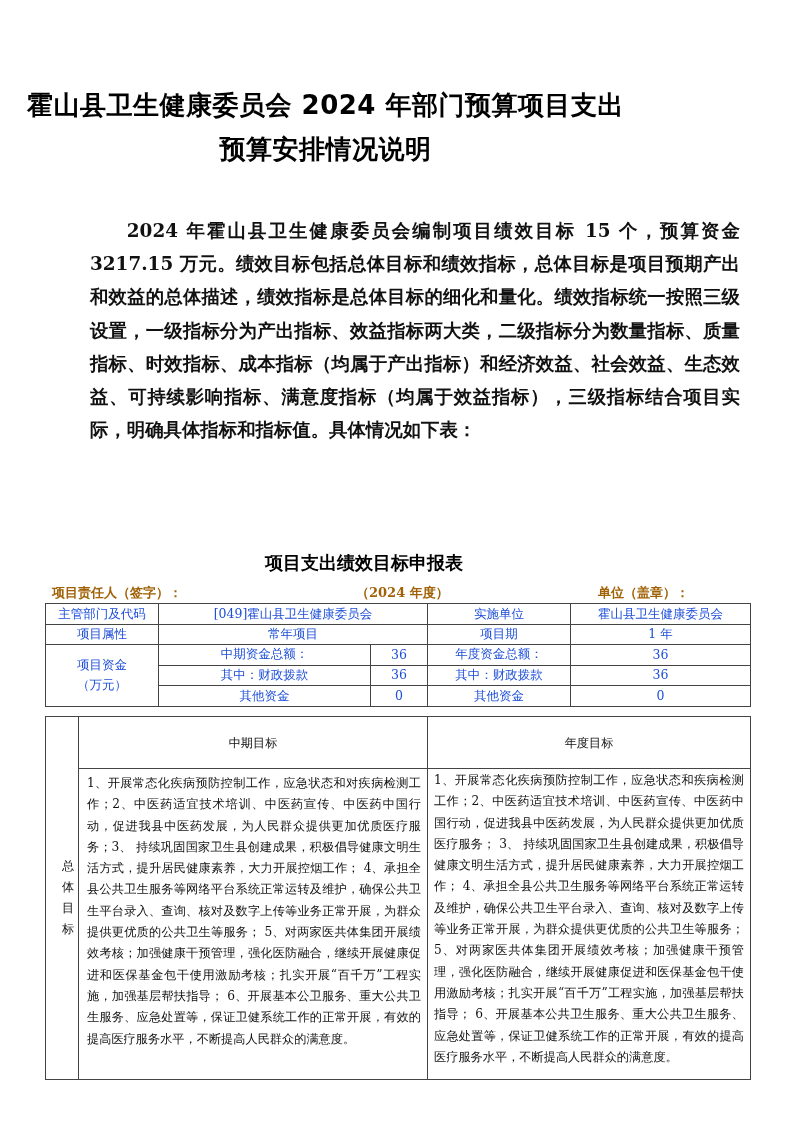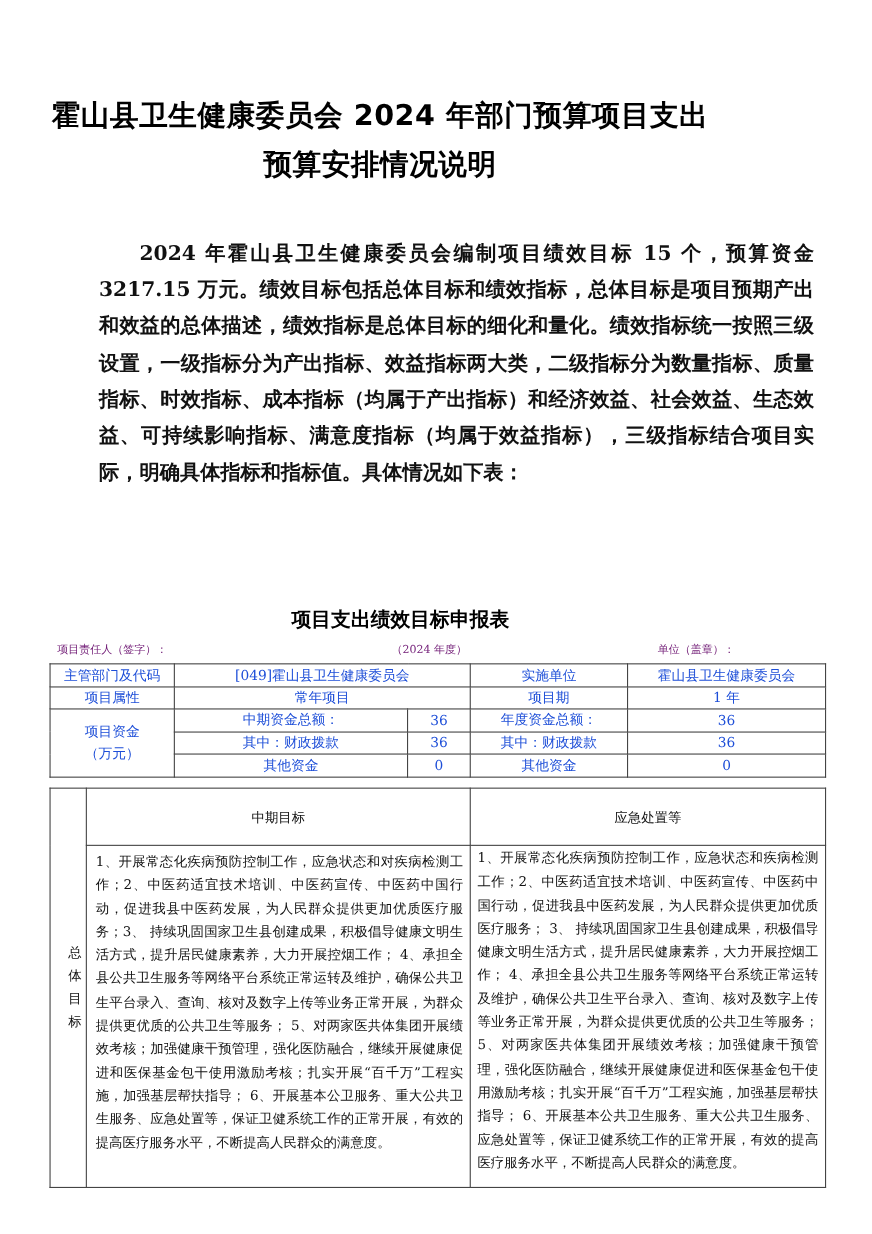--- a/index.html
+++ b/index.html
@@ -4,35 +4,35 @@
 <style>
   html, body { margin: 0; padding: 0; background: #ffffff; }
   body {
     width: 793px; height: 1122px; position: relative; overflow: hidden;
     font-family: "DejaVu Serif", "Liberation Serif", serif;
     color: #111;
   }
   .title {
     position: absolute; left: 0; width: 651px; text-align: center;
     font-family: "DejaVu Sans", "Liberation Sans", sans-serif;
-    font-weight: bold; font-size: 26px; letter-spacing: 0.5px; color: #000; padding-left: 20px;
+    font-weight: bold; font-size: 26px; letter-spacing: 0.5px; color: #000;
   }
   .t1 { top: 88px; }
   .t2 { top: 132px; }
   .para {
     position: absolute; left: 90px; top: 214px; width: 650px;
     font-size: 18.4px; line-height: 33.2px; text-align: justify;
     text-indent: 2em; color: #111;
   }
   .tbl-title {
     position: absolute; left: 0; width: 728px; top: 551px; text-align: center;
     font-family: "DejaVu Sans", "Liberation Sans", sans-serif;
     font-weight: bold; font-size: 18px; color: #000;
   }
-  .meta { position: absolute; top: 584px; font-size: 10px; color: #701a75; }
+  .meta { position: absolute; top: 584px; font-size: 13px; color: #a16207; font-weight: bold; }
   .m-left { left: 52px; }
   .m-mid { left: 356px; }
   .m-right { left: 598px; }
 
   table.grid {
     position: absolute; left: 45px; top: 603px; width: 705px;
     border-collapse: collapse; table-layout: fixed;
     font-size: 12.5px; color: #1d4ed8;
     border: 1.6px solid #333;
   }
@@ -123,20 +123,20 @@
   </colgroup>
   <tbody>
       <tr>
     <td rowspan="2" class="vert-label">
       <span>总</span>
       <span>体</span>
       <span>目</span>
       <span>标</span>
     </td>
     <td class="goal-head">中期目标</td>
-    <td class="goal-head">应急处置等</td>
+    <td class="goal-head">年度目标</td>
   </tr>
   <tr>
     <td class="goal-body" style="height:300px;">1、开展常态化疾病预防控制工作，应急状态和对疾病检测工作；2、中医药适宜技术培训、中医药宣传、中医药中国行动，促进我县中医药发展，为人民群众提供更加优质医疗服务；3、 持续巩固国家卫生县创建成果，积极倡导健康文明生活方式，提升居民健康素养，大力开展控烟工作； 4、承担全县公共卫生服务等网络平台系统正常运转及维护，确保公共卫生平台录入、查询、核对及数字上传等业务正常开展，为群众提供更优质的公共卫生等服务； 5、对两家医共体集团开展绩效考核；加强健康干预管理，强化医防融合，继续开展健康促进和医保基金包干使用激励考核；扎实开展“百千万”工程实施，加强基层帮扶指导； 6、开展基本公卫服务、重大公共卫生服务、应急处置等，保证卫健系统工作的正常开展，有效的提高医疗服务水平，不断提高人民群众的满意度。</td>
     <td class="goal-body annual">1、开展常态化疾病预防控制工作，应急状态和疾病检测工作；2、中医药适宜技术培训、中医药宣传、中医药中国行动，促进我县中医药发展，为人民群众提供更加优质医疗服务； 3、 持续巩固国家卫生县创建成果，积极倡导健康文明生活方式，提升居民健康素养，大力开展控烟工作； 4、承担全县公共卫生服务等网络平台系统正常运转及维护，确保公共卫生平台录入、查询、核对及数字上传等业务正常开展，为群众提供更优质的公共卫生等服务；5、对两家医共体集团开展绩效考核；加强健康干预管理，强化医防融合，继续开展健康促进和医保基金包干使用激励考核；扎实开展“百千万”工程实施，加强基层帮扶指导； 6、开展基本公共卫生服务、重大公共卫生服务、应急处置等，保证卫健系统工作的正常开展，有效的提高医疗服务水平，不断提高人民群众的满意度。</td>
   </tr>
 </tbody>
   </table>
 
 </body></html>

